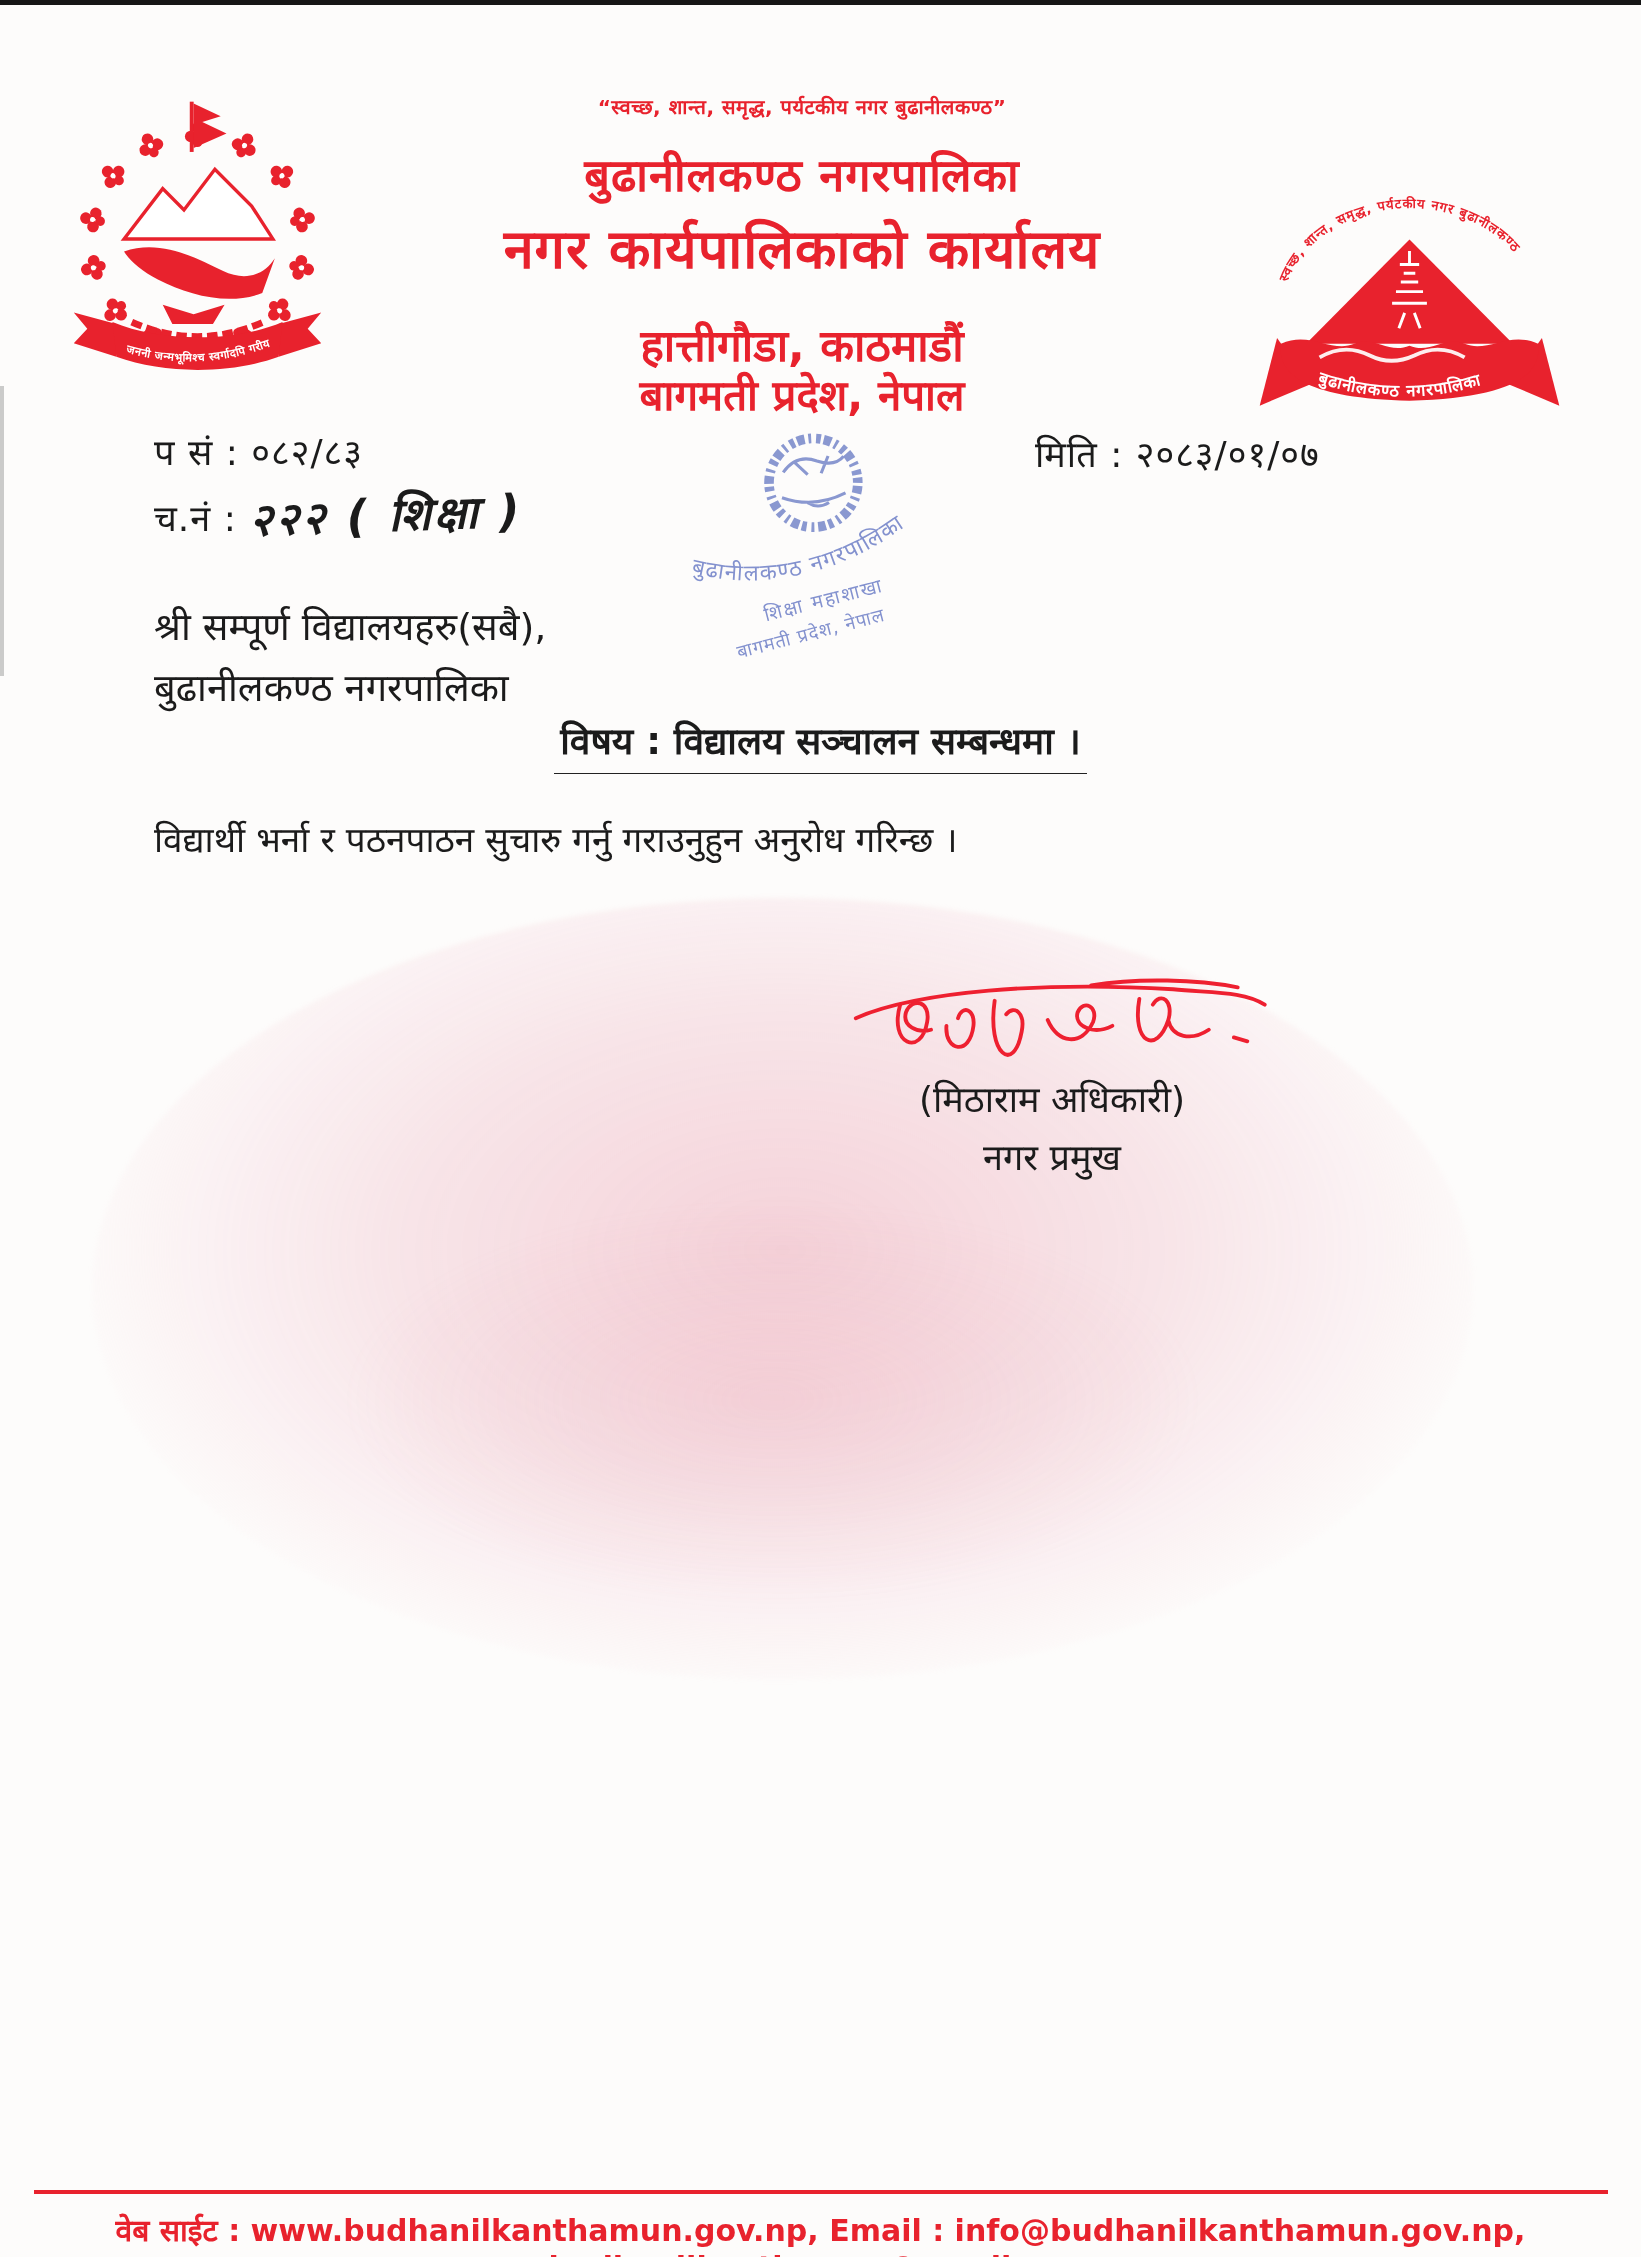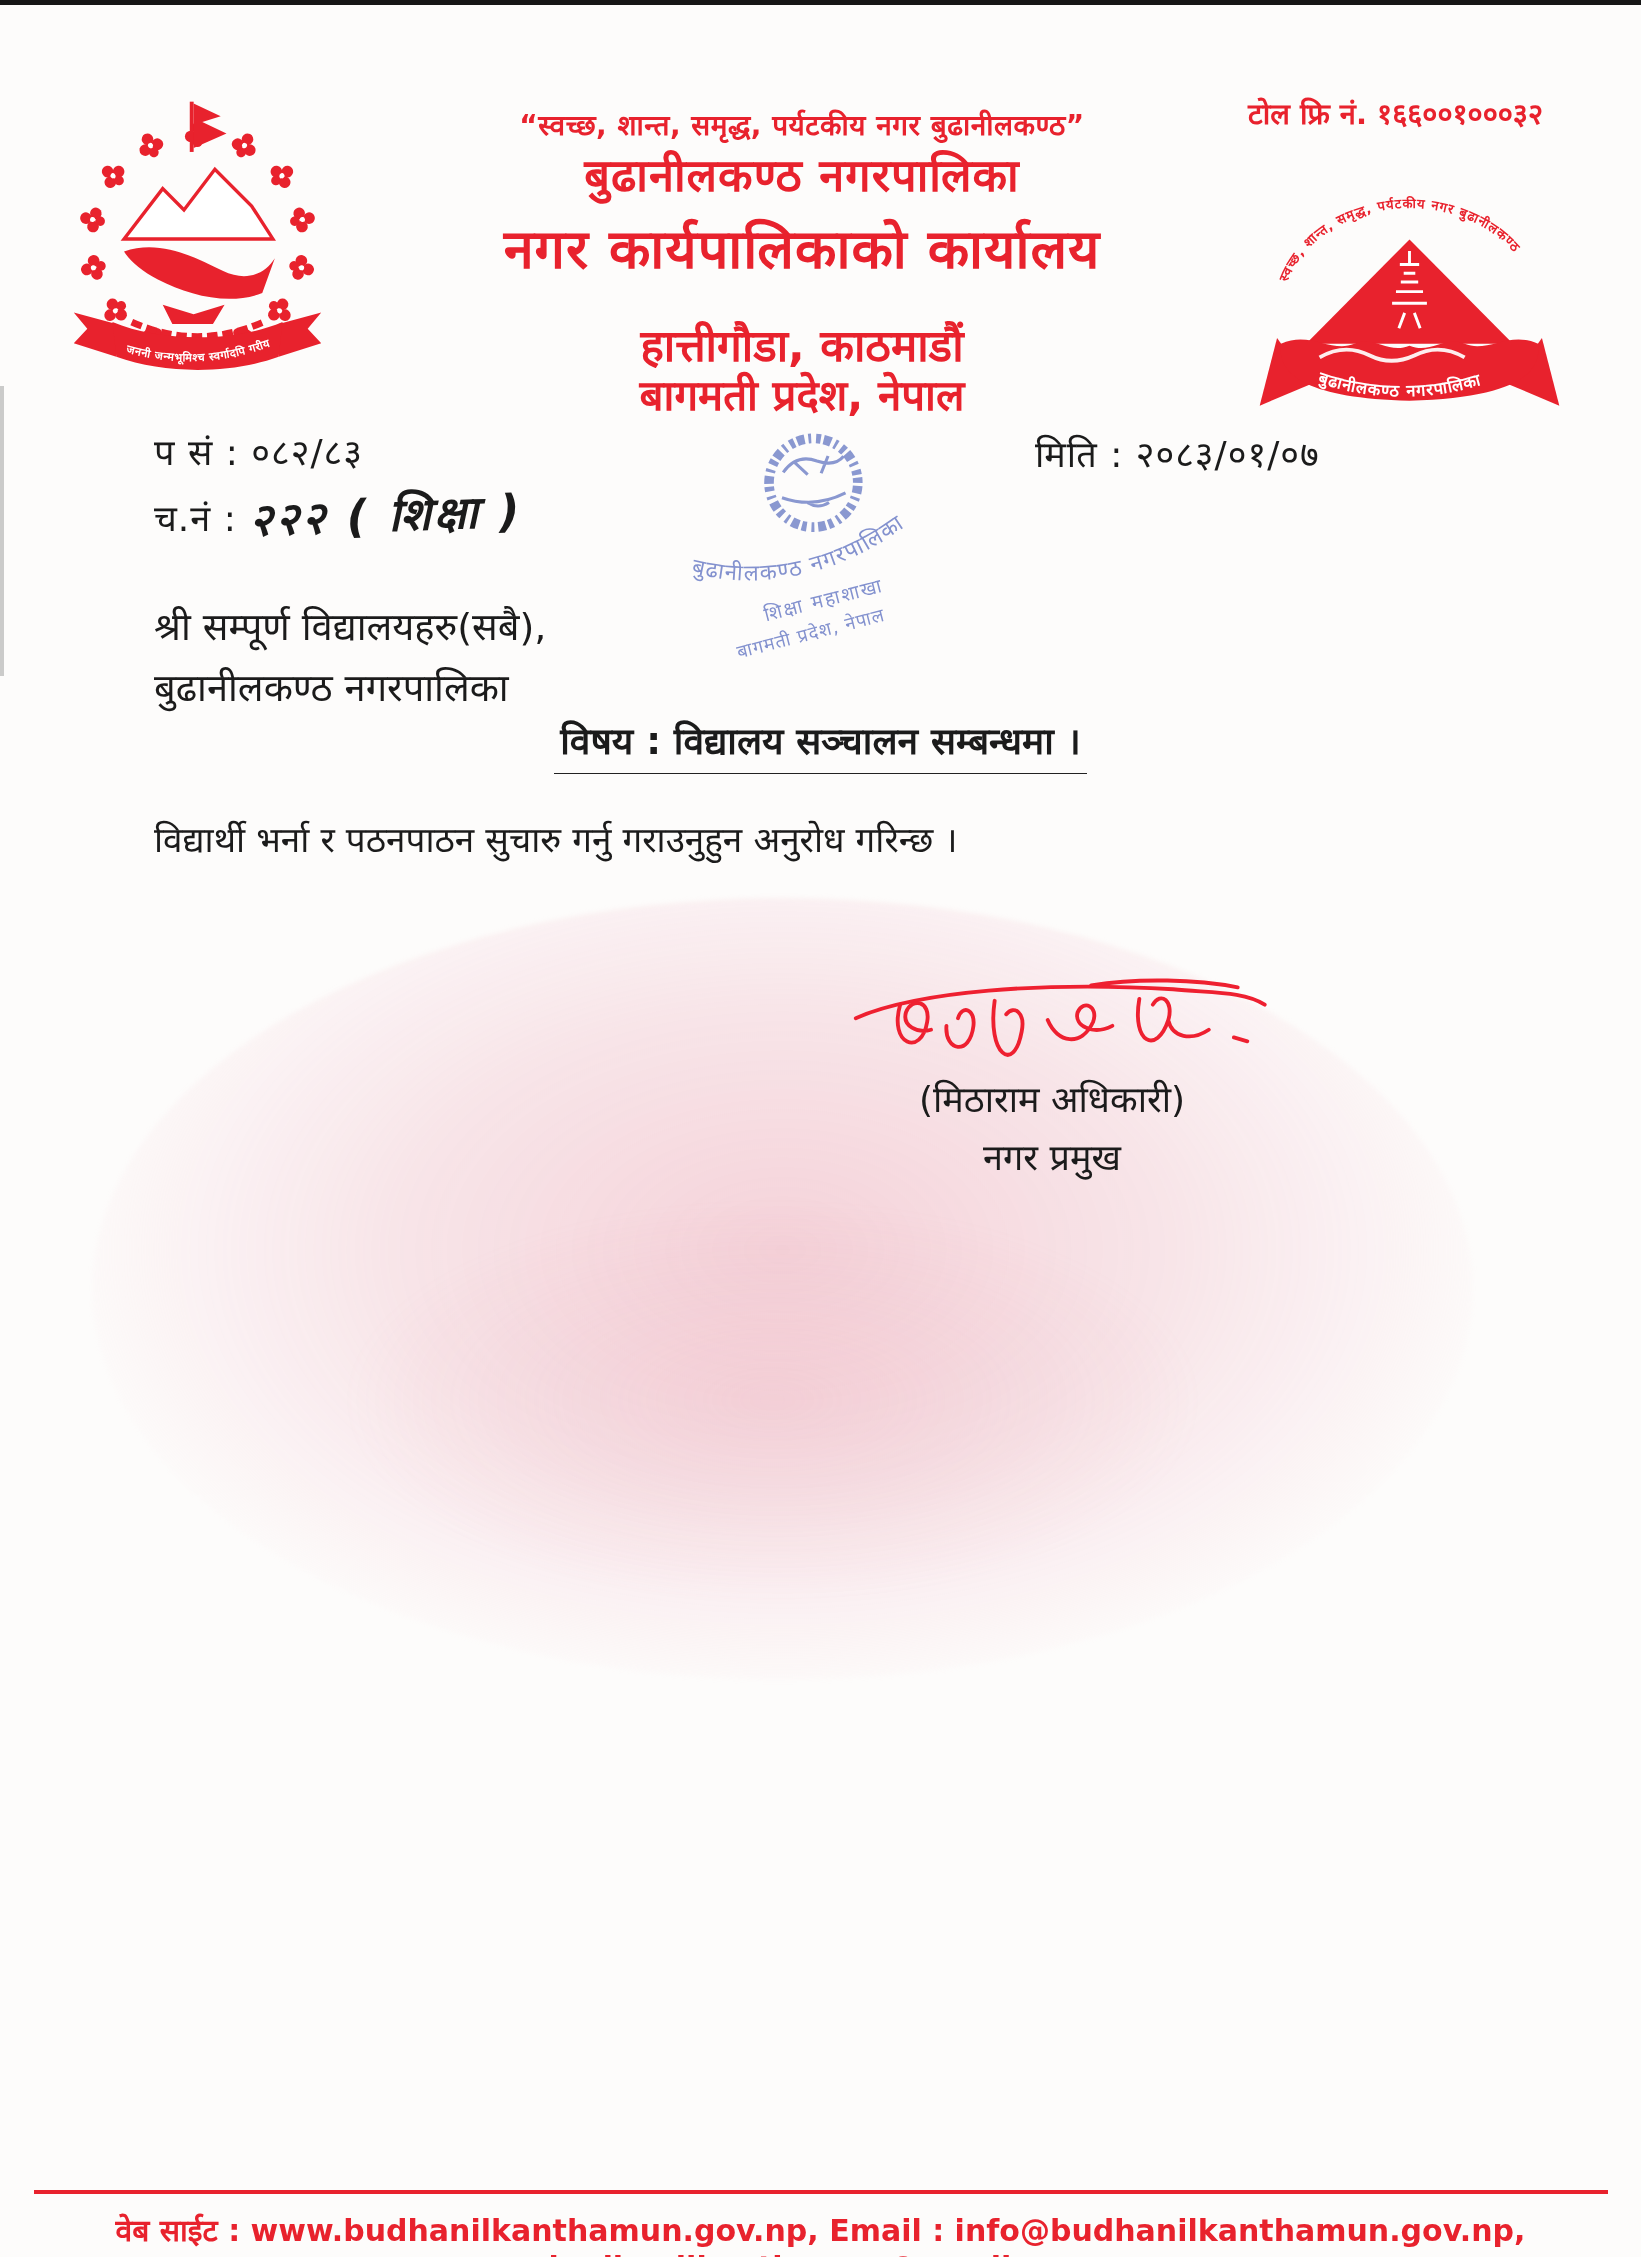--- a/index.html
+++ b/index.html
@@ -9,21 +9,21 @@
     font-family:"DejaVu Sans","Liberation Sans",sans-serif;
     color:#1b1b1b;
   }
   .abs{position:absolute;}
   .red{color:#e8222d;}
   .c{text-align:center;}
   
   .scan-top{top:0;left:0;width:1641px;height:4.8px;background:#161616;}
   .scan-left{top:386px;left:0;width:3.9px;height:290px;background:#9a9a9a;opacity:.5;}
   
-  .tagline{top:93px;left:319px;width:966px;font-size:28px;font-weight:600;letter-spacing:0.5px;margin-top:12px;}
+  .tagline{top:93px;left:319px;width:966px;font-size:20px;font-weight:600;letter-spacing:0.5px;}
   .muni-name{top:143px;left:319px;width:966px;font-size:45px;font-weight:800;letter-spacing:1px;}
   .office-name{top:210px;left:319px;width:966px;font-size:54px;font-weight:800;letter-spacing:1px;}
   .addr1{top:314px;left:319px;width:966px;font-size:44px;font-weight:800;}
   .addr2{top:365px;left:319px;width:966px;font-size:42px;font-weight:800;}
   .contact{top:89px;left:1188px;width:415px;font-size:29px;font-weight:800;line-height:50px;}
   
   .nepal-emblem{top:92px;left:66px;width:263px;height:290px;}
   .muni-logo{top:162px;left:1250px;width:319px;height:266px;}
   
   .ref-no{top:427px;left:154px;font-size:36px;letter-spacing:1px;}
@@ -120,21 +120,20 @@
   </text>
 </svg>
 
 <div class="abs tagline red c">“स्वच्छ, शान्त, समृद्ध, पर्यटकीय नगर बुढानीलकण्ठ”</div>
 <div class="abs muni-name red c">बुढानीलकण्ठ नगरपालिका</div>
 <div class="abs office-name red c">नगर कार्यपालिकाको कार्यालय</div>
 <div class="abs addr1 red c">हात्तीगौडा, काठमाडौं</div>
 <div class="abs addr2 red c">बागमती प्रदेश, नेपाल</div>
 
 <div class="abs contact c red">
-  <div>टोल फ्रि नं. १६६००१०००३२</div>
 </div>
 
 <svg class="abs muni-logo" viewBox="0 0 330 275">
   <defs>
     <path id="arcR" d="M38,126 A132,108 0 0 1 292,126"></path>
     <path id="ribR" d="M64,226 Q165,262 268,220"></path>
   </defs>
   <text font-size="13.5" fill="#e8222d" font-weight="bold" letter-spacing="1">
     <textPath href="#arcR" startOffset="2">स्वच्छ, शान्त, समृद्ध, पर्यटकीय नगर बुढानीलकण्ठ</textPath>
   </text>

